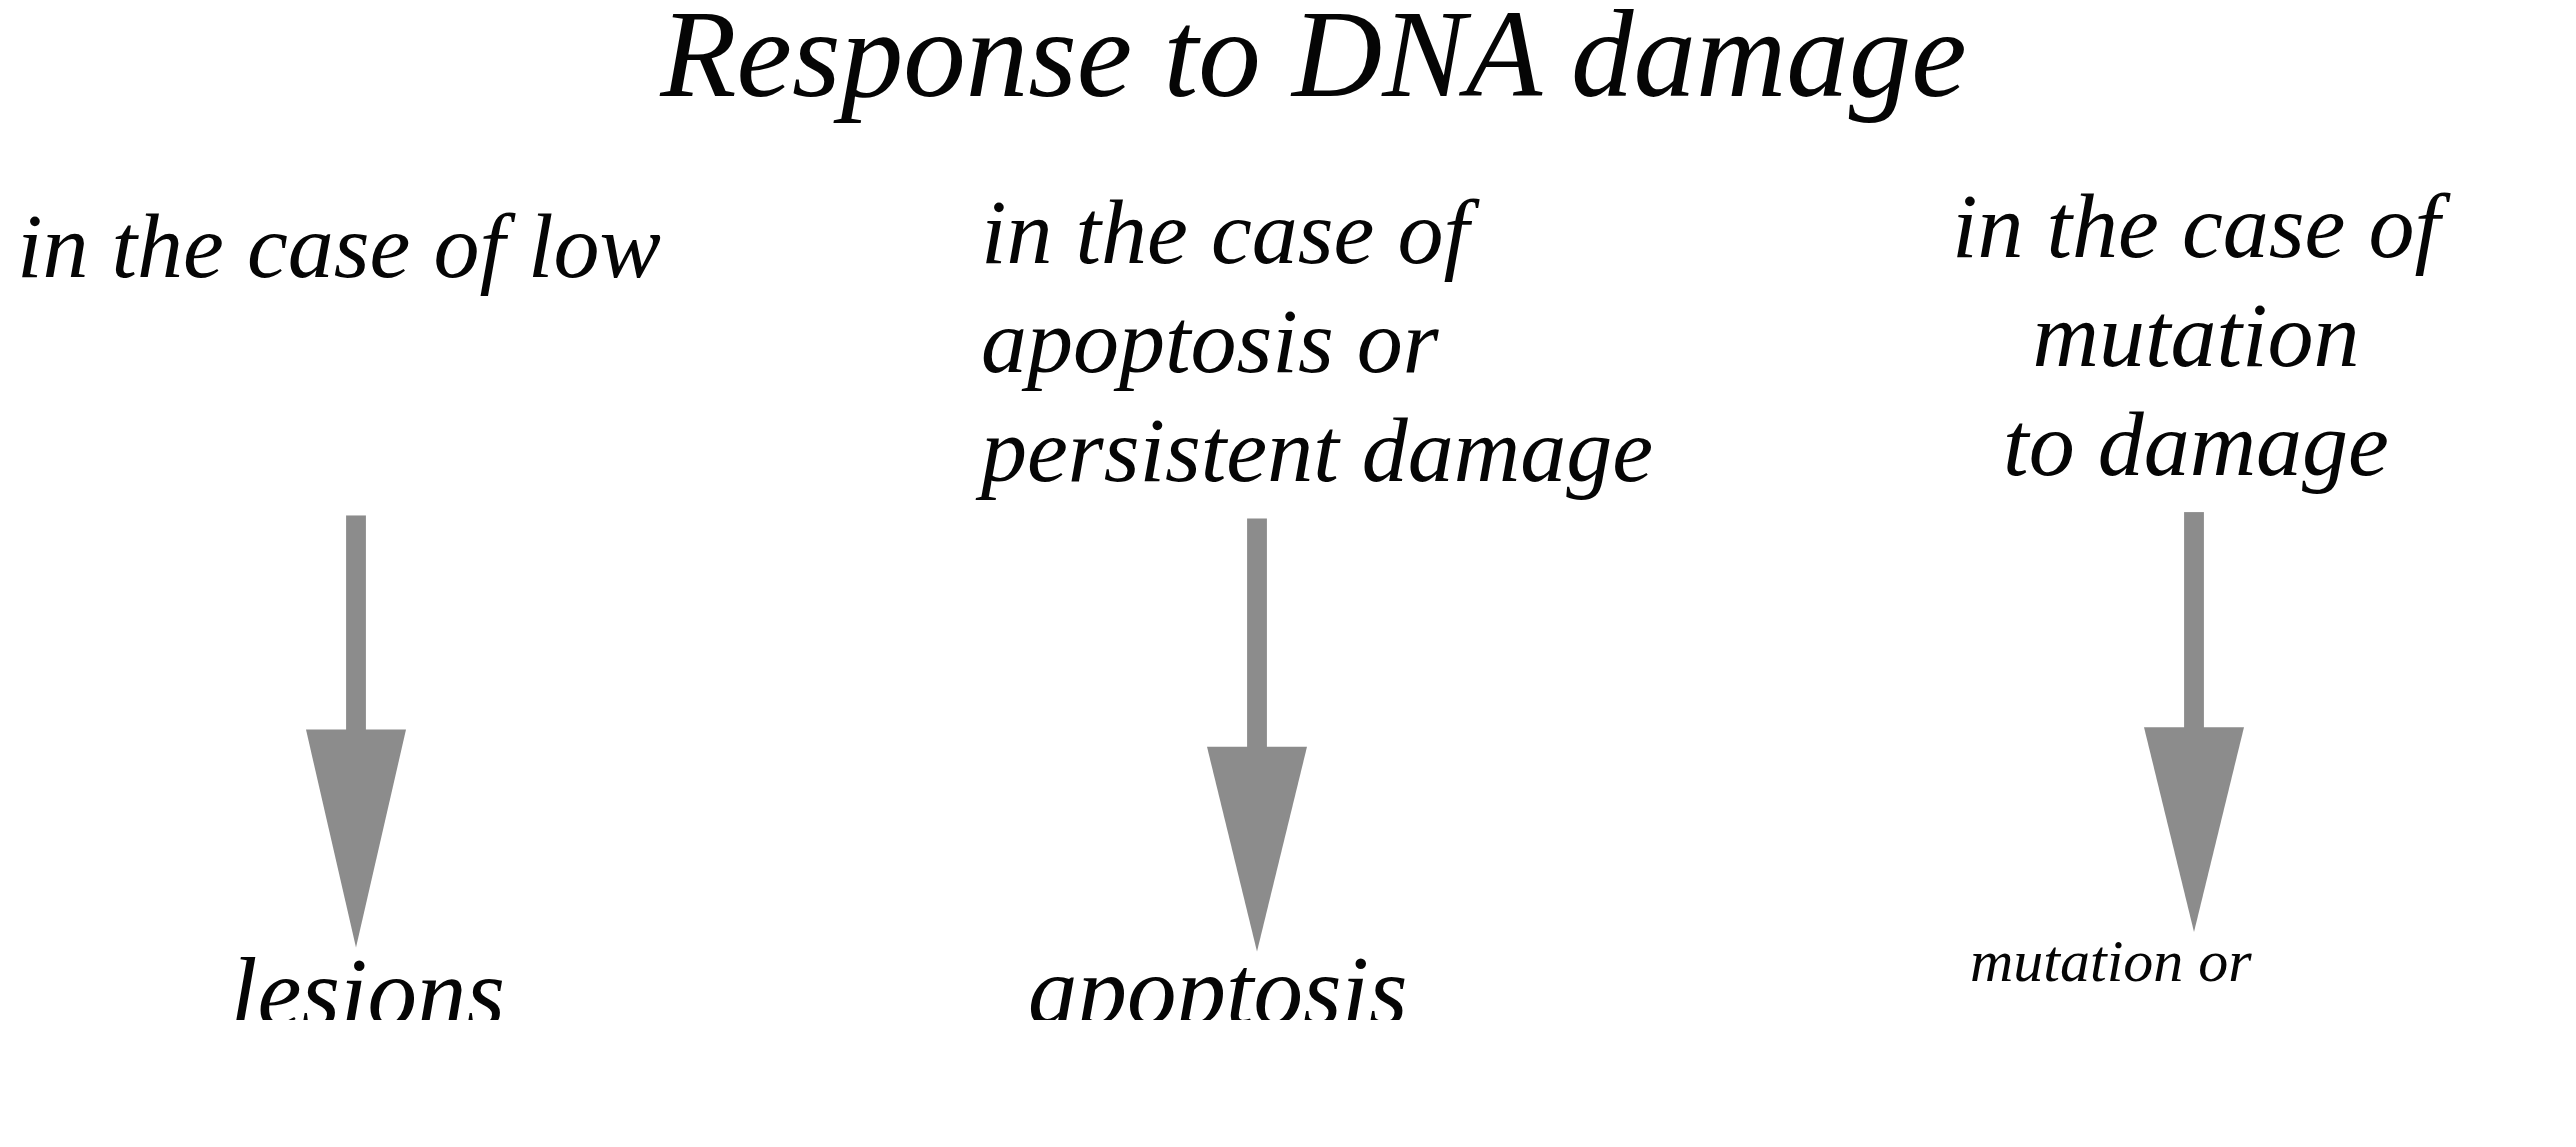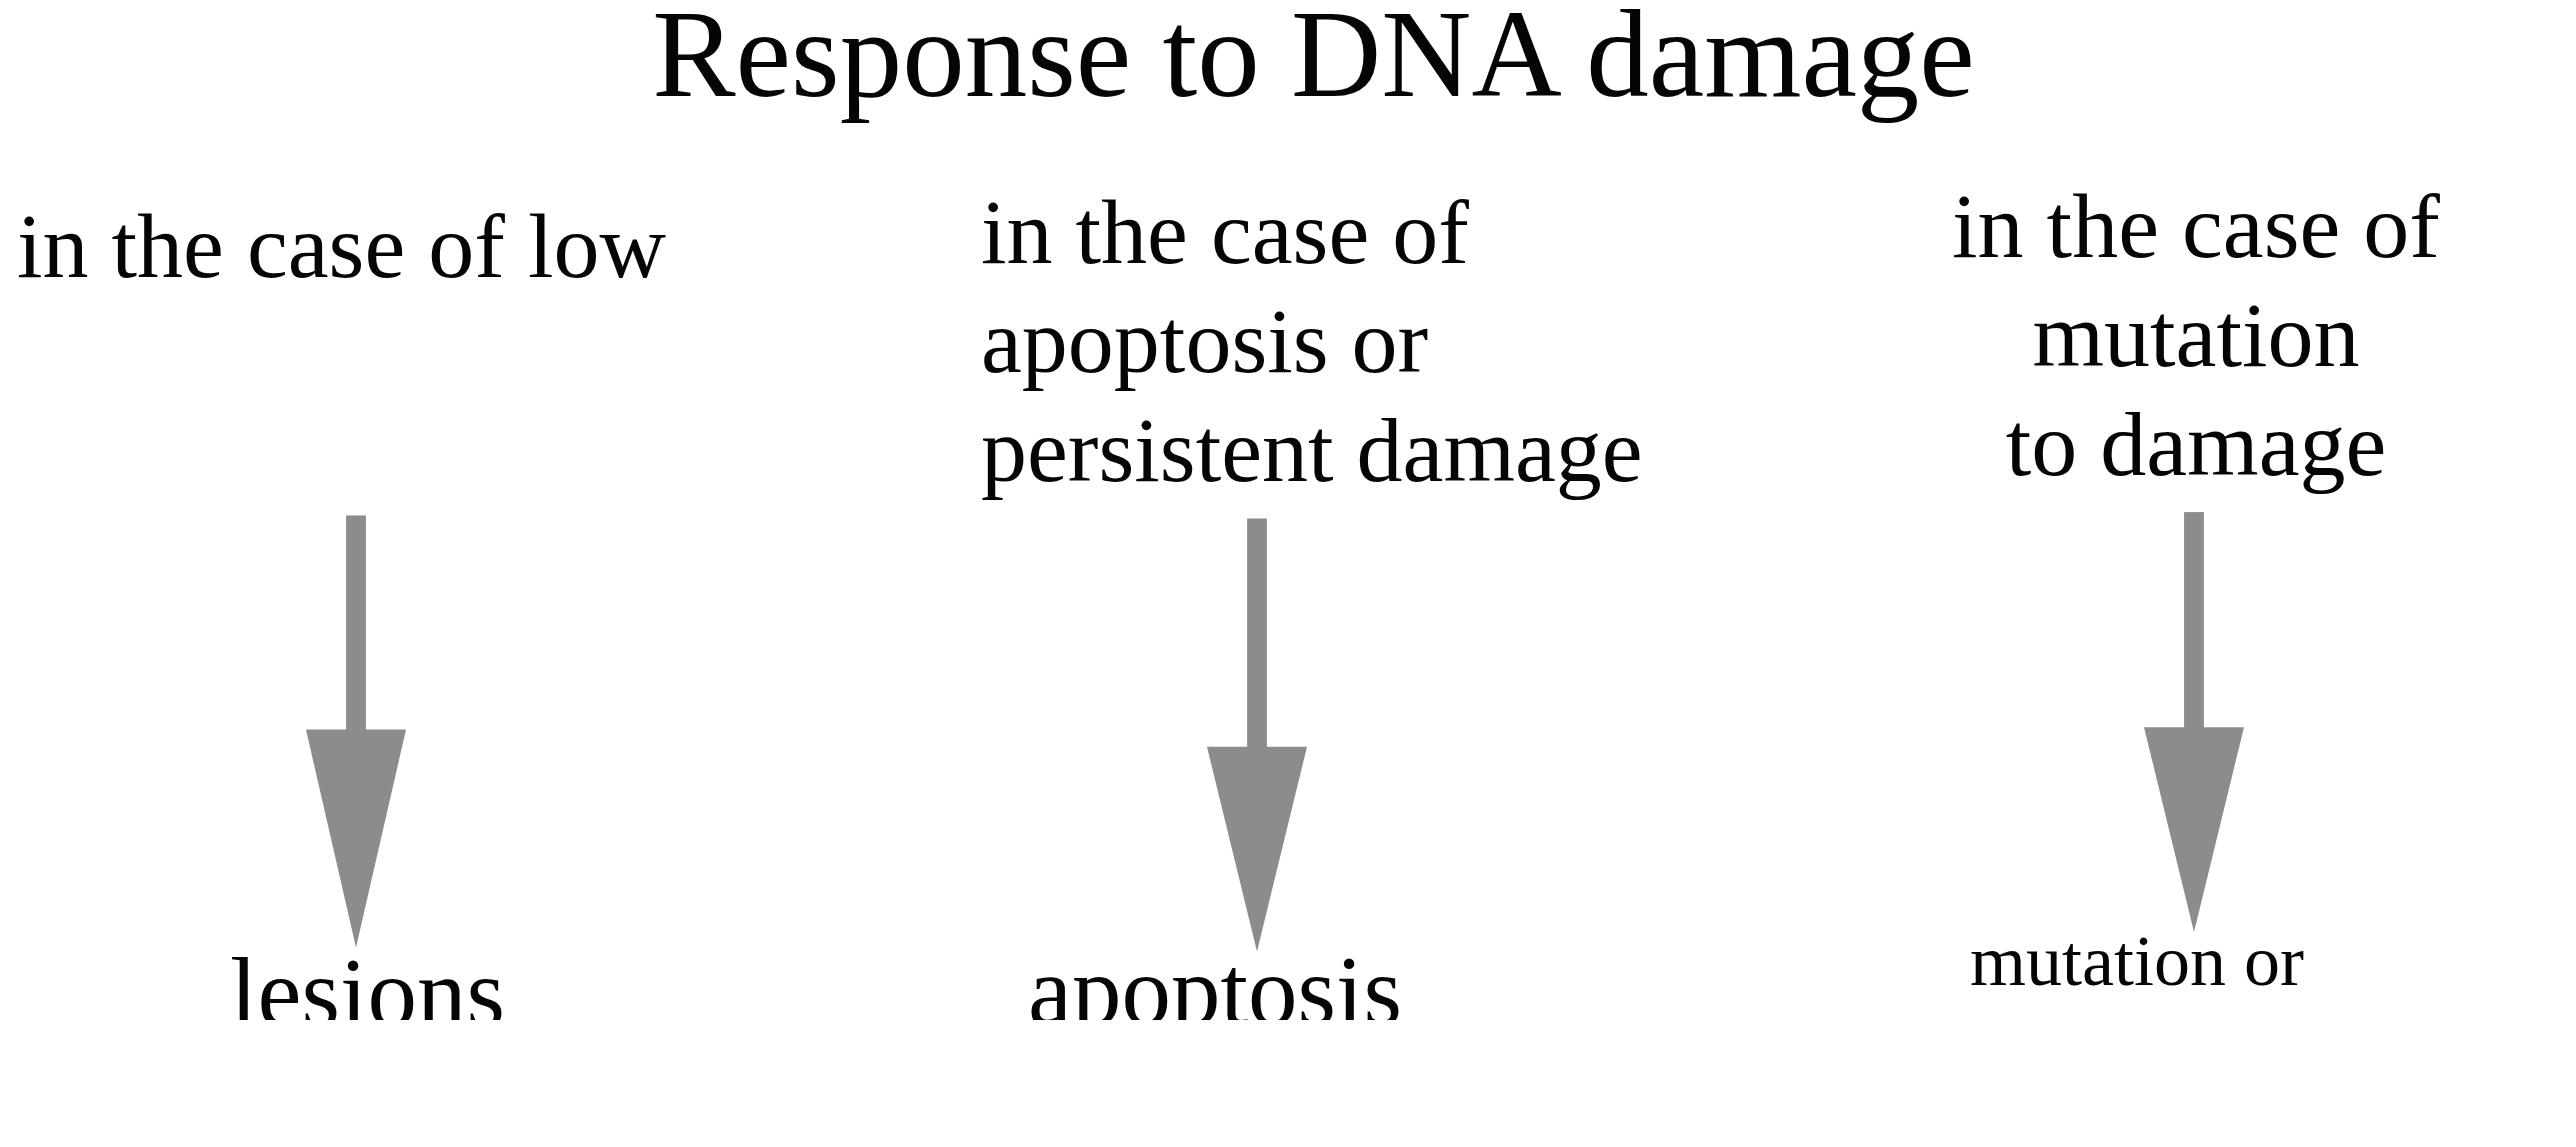--- a/index.html
+++ b/index.html
@@ -8,20 +8,21 @@
     background: #ffffff;
   }
   #canvas {
     position: relative;
     width: 2576px;
     height: 1020px;
     background: #ffffff;
     overflow: hidden;
     font-family: "Liberation Serif", serif;
     color: #000000;
+    font-style: italic;
   }
   .title {
     position: absolute;
     top: -7.6px;
     left: 50%;
     transform: translateX(-50%);
     margin-left: 25.5px;
     font-size: 125px;
     line-height: 1;
     white-space: nowrap;
@@ -51,21 +52,21 @@
     font-size: 99px;
     line-height: 1;
     white-space: nowrap;
     color: #050505;
   }
   #outcome-left   { left: 230px;  top: 943px; }
   #outcome-middle { left: 1028px; top: 941px; }
   #outcome-right  {
     left: 1970px;
     top: 908px;
-    font-size: 72px;
+    font-size: 60px;
     line-height: 106px;
     text-align: right;
   }
   #outcome-right .outcome-line { display: block; }
 </style>
 </head>
 <body>
 
 <div id="canvas">
 

